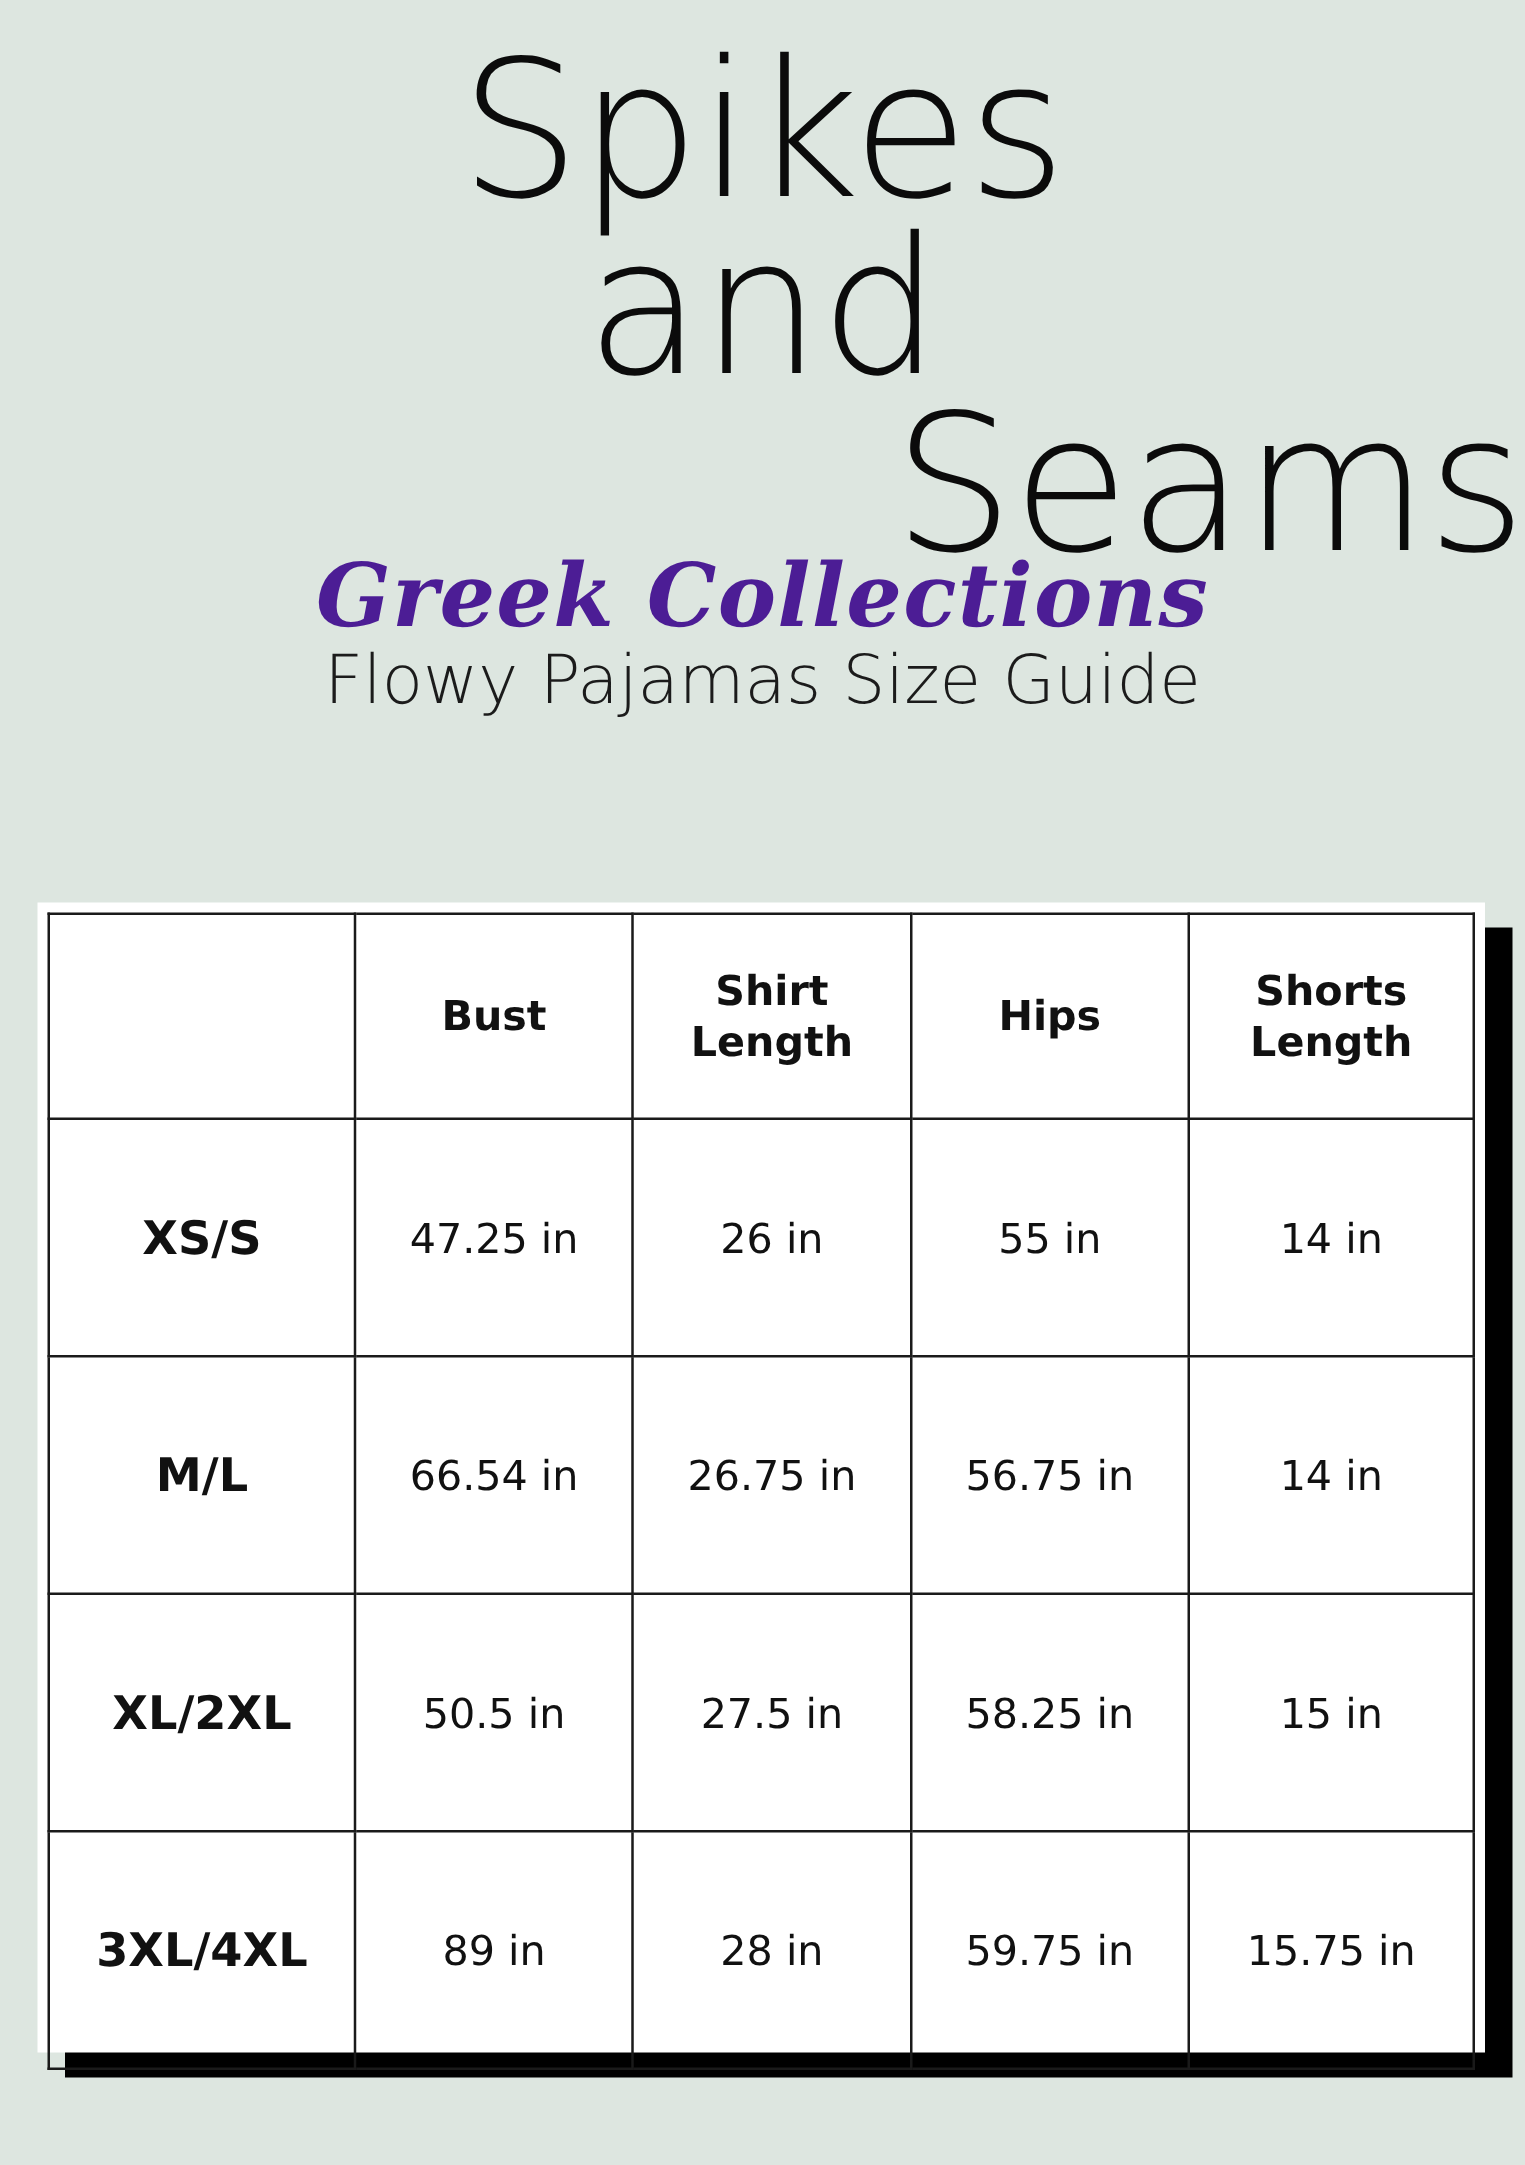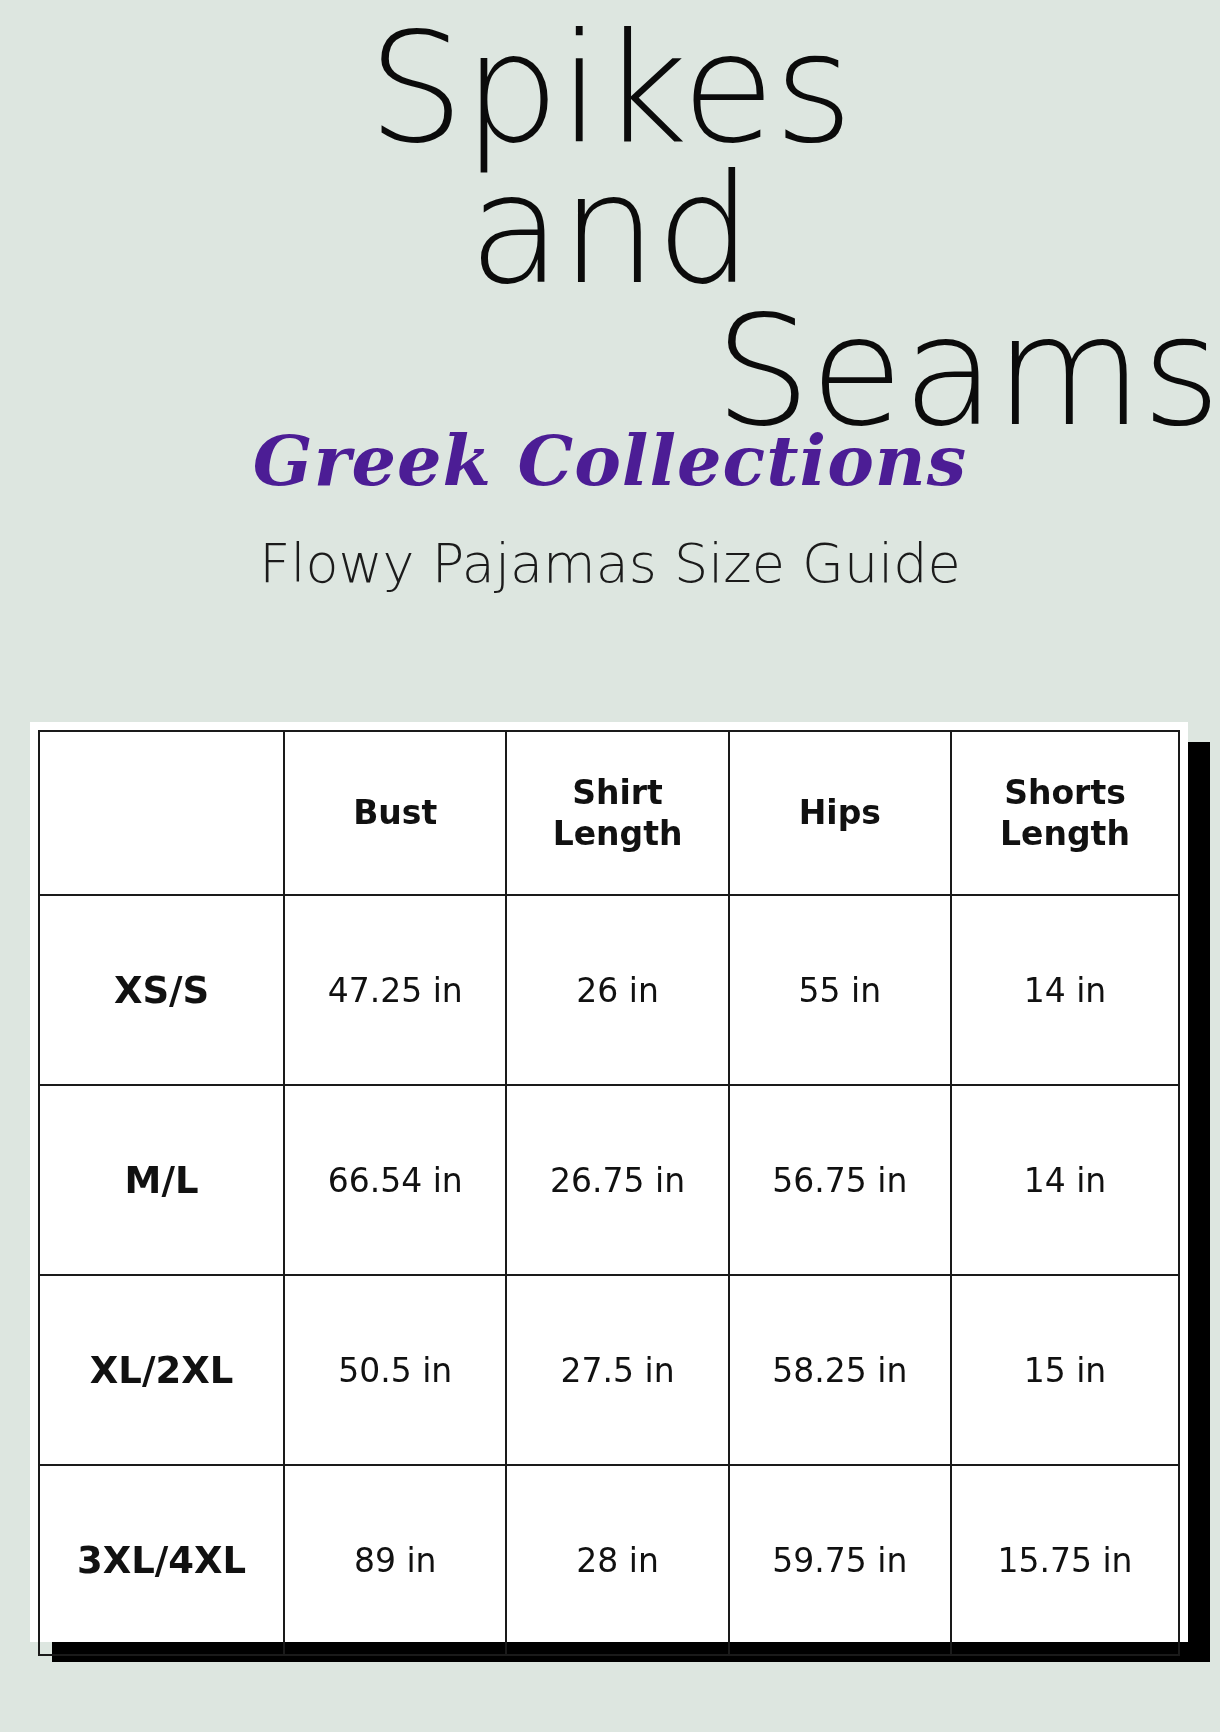--- a/index.html
+++ b/index.html
@@ -17,21 +17,21 @@
     position: relative;
     width: 1220px;
     height: 1732px;
     background: #dde6e0;
     box-sizing: border-box;
     overflow: hidden;
   }
   
   .brand {
     text-align: center;
-    padding-top: 18px;
+    padding-top: 34px;
   }
   .brand-line {
     font-family: "DejaVu Sans", sans-serif;
     font-weight: 300;
     color: #0b0b0b;
     letter-spacing: -1px;
     line-height: 0.93;
     font-size: 150px;
   }
   .brand-line.l1 { font-size: 152px; }
@@ -46,21 +46,20 @@
     letter-spacing: 1px;
     margin-top: -16px;
     line-height: 1;
   }
   .subtitle {
     font-family: "DejaVu Sans", sans-serif;
     font-weight: 300;
     color: #1b1b1b;
     font-size: 54px;
     letter-spacing: 0px;
-    margin-top: 36px;
   }
   
   .table-wrap {
     position: absolute;
     left: 30px;
     top: 722px;
     width: 1158px;
   }
   .shadow {
     position: absolute;

